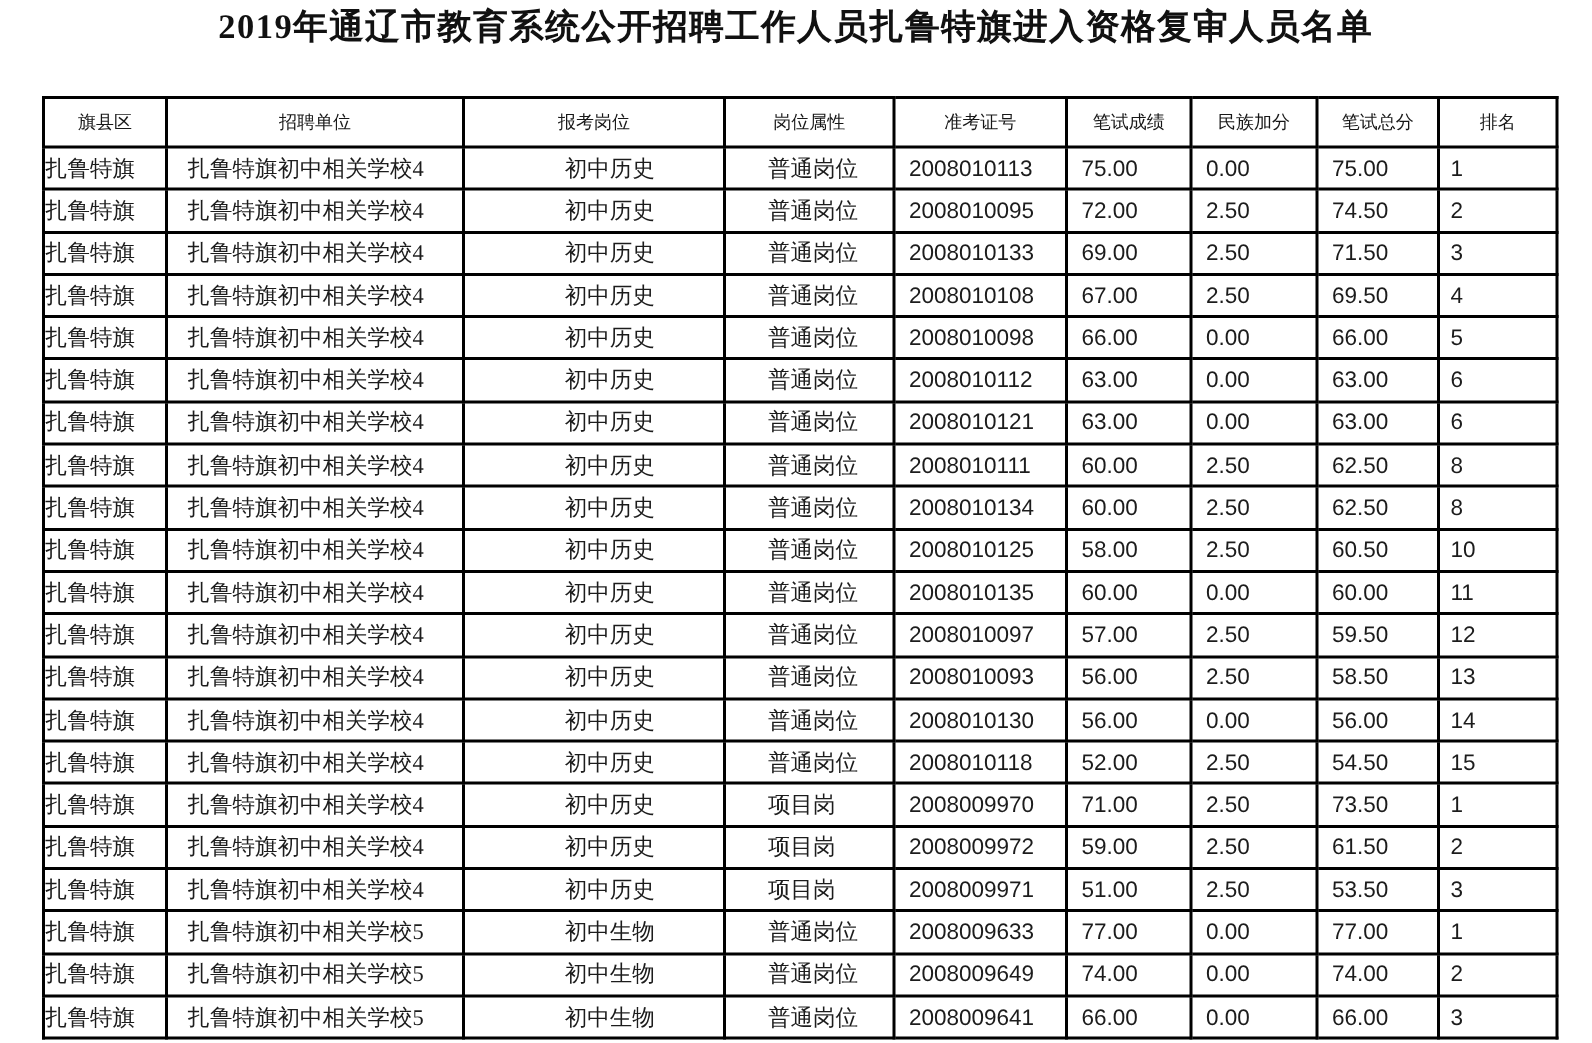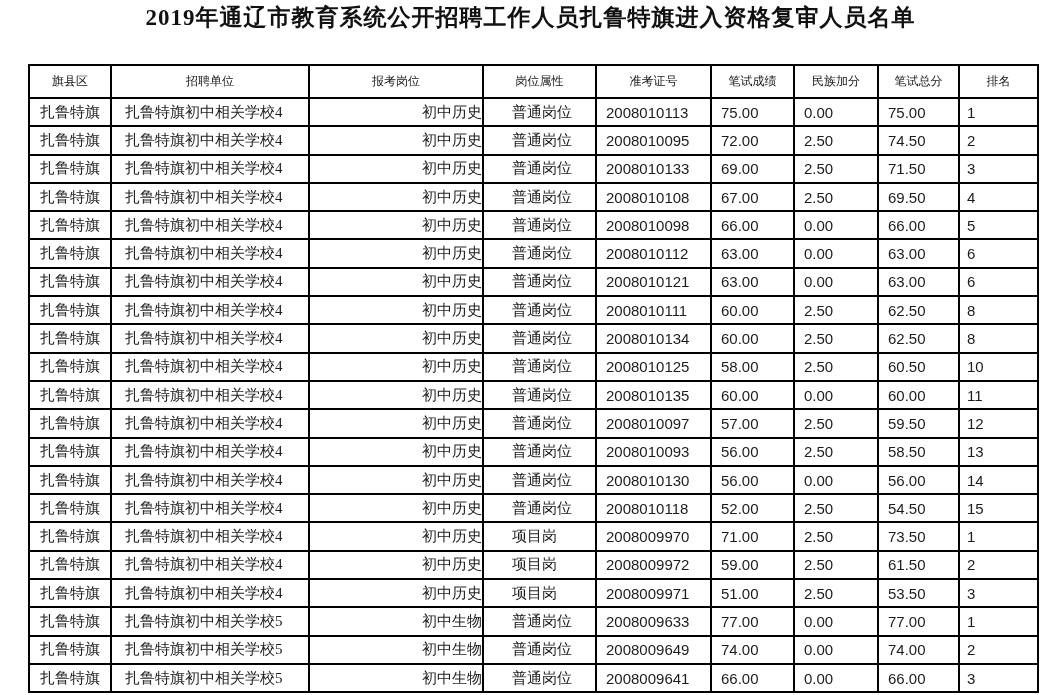--- a/index.html
+++ b/index.html
@@ -49,23 +49,23 @@
     vertical-align: middle;
     color: #171717;
   }
   table.results tbody td {
     height: 28.3px;
     font-size: 15px;
     vertical-align: middle;
     color: #1c1c1c;
   }
   
-  td.col-0 { text-align: center; font-family: "Liberation Serif", "DejaVu Serif", serif; font-size: 16px; }
+  td.col-0 { text-align: left; font-family: "Liberation Serif", "DejaVu Serif", serif; font-size: 16px; }
   td.col-1 { text-align: left; padding-left: 13px;  font-family: "Liberation Serif", "DejaVu Serif", serif; font-size: 16px; }
-  td.col-2 { text-align: right; padding-left: 21px; font-family: "Liberation Serif", "DejaVu Serif", serif; font-size: 16px; }
+  td.col-2 { text-align: center; padding-left: 21px; font-family: "Liberation Serif", "DejaVu Serif", serif; font-size: 16px; }
   td.col-3 { text-align: left; padding-left: 28px; font-family: "Liberation Serif", "DejaVu Serif", serif; font-size: 16px; }
   td.col-4 { text-align: left; padding-left: 9px;  font-family: "Liberation Sans", sans-serif; }
   td.col-5 { text-align: left; padding-left: 9px;  font-family: "Liberation Sans", sans-serif; }
   td.col-6 { text-align: left; padding-left: 9px;  font-family: "Liberation Sans", sans-serif; }
   td.col-7 { text-align: left; padding-left: 9px;  font-family: "Liberation Sans", sans-serif; }
   td.col-8 { text-align: left; padding-left: 7px;  font-family: "Liberation Sans", sans-serif; }
 </style>
 </head>
 <body>
 

